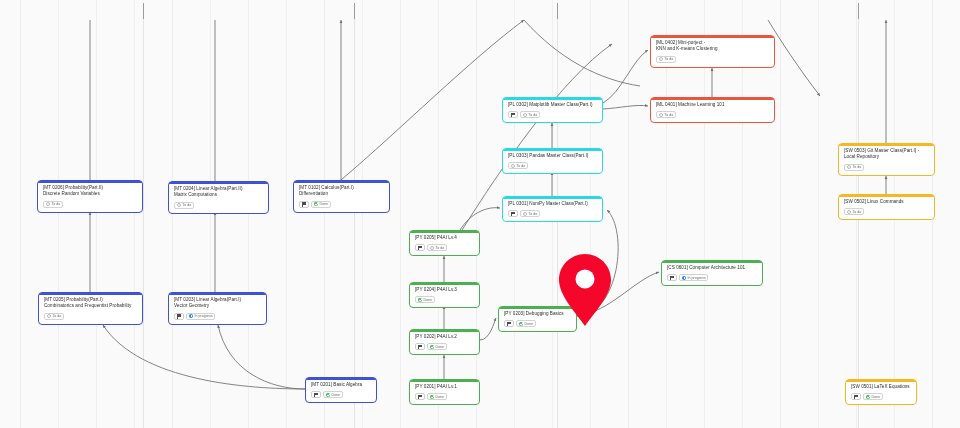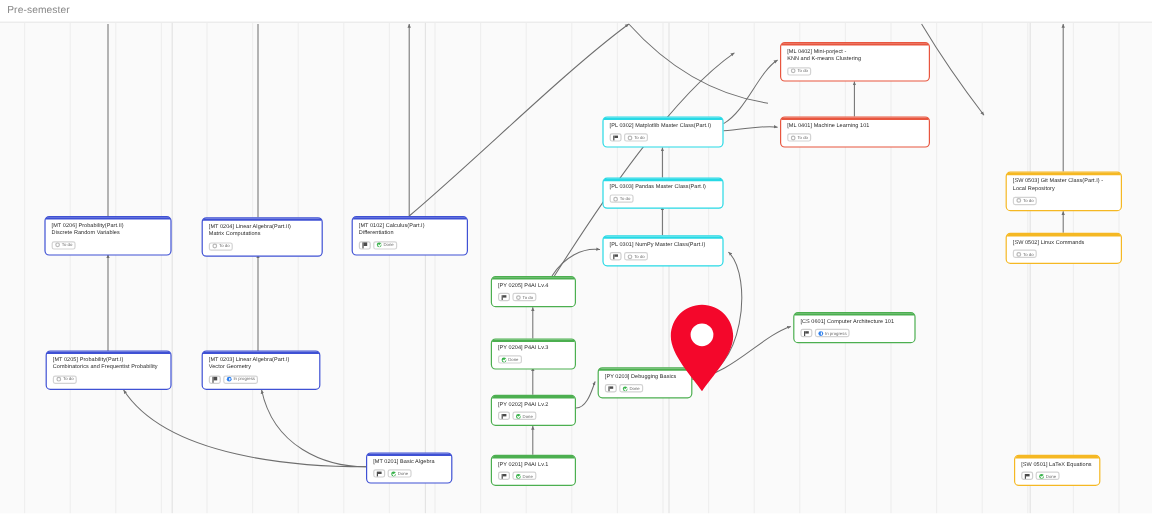--- a/index.html
+++ b/index.html
@@ -204,23 +204,20 @@
       <div class="vline-major" style="left: 143px;"></div>
       <div class="vline-major" style="left: 354px;"></div>
       <div class="vline-major" style="left: 557px;"></div>
       <div class="vline-major" style="left: 858px;"></div>
       <div class="vline-major-body" style="left: 143px;"></div>
       <div class="vline-major-body" style="left: 354px;"></div>
       <div class="vline-major-body" style="left: 557px;"></div>
       <div class="vline-major-body" style="left: 858px;"></div>
     </div>
 
-  <div id="header">
-    <span id="header-label">Pre-semester</span>
-  </div>
 
   <svg id="edges" viewBox="0 0 960 428">
     <defs>
       <marker id="arw" viewBox="0 0 8 8" refX="6.4" refY="4" markerWidth="4.6" markerHeight="4.6" orient="auto">
         <path d="M0,1.1 L6.4,4 L0,6.9 Z" fill="#6e6e6e"></path>
       </marker>
     </defs>
     <g fill="none" stroke="#6e6e6e" stroke-width="0.85" marker-end="url(#arw)">
 
       <path d="M90,323 L90,212"></path>

